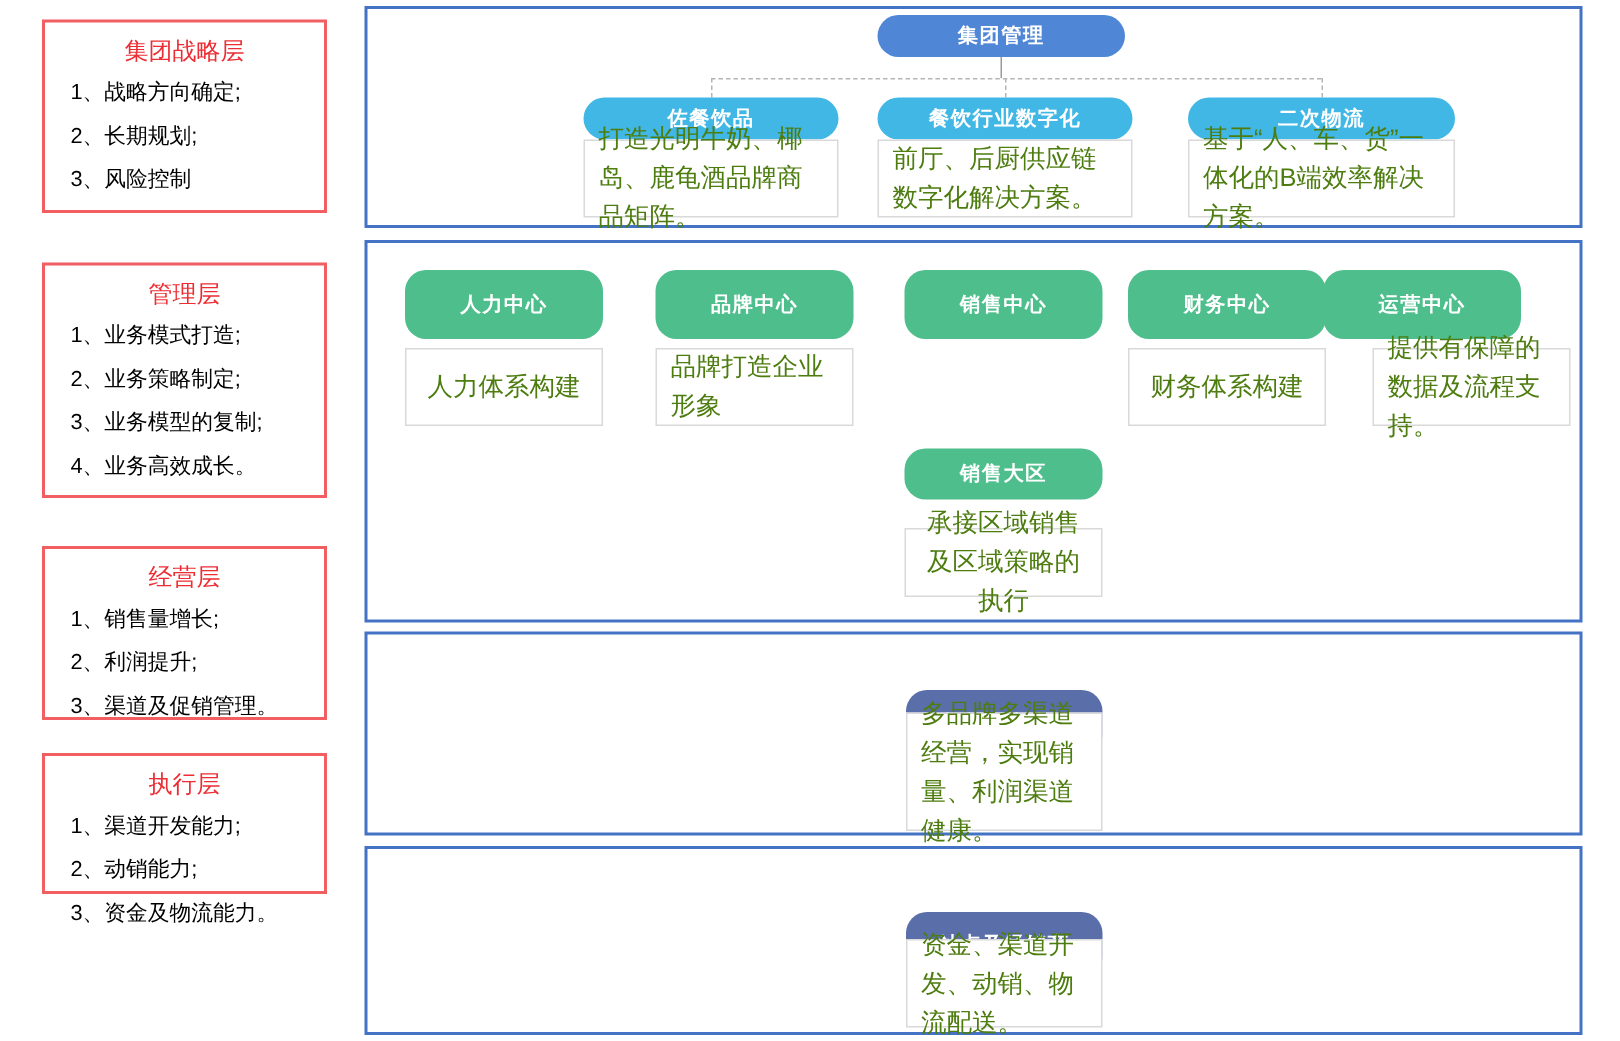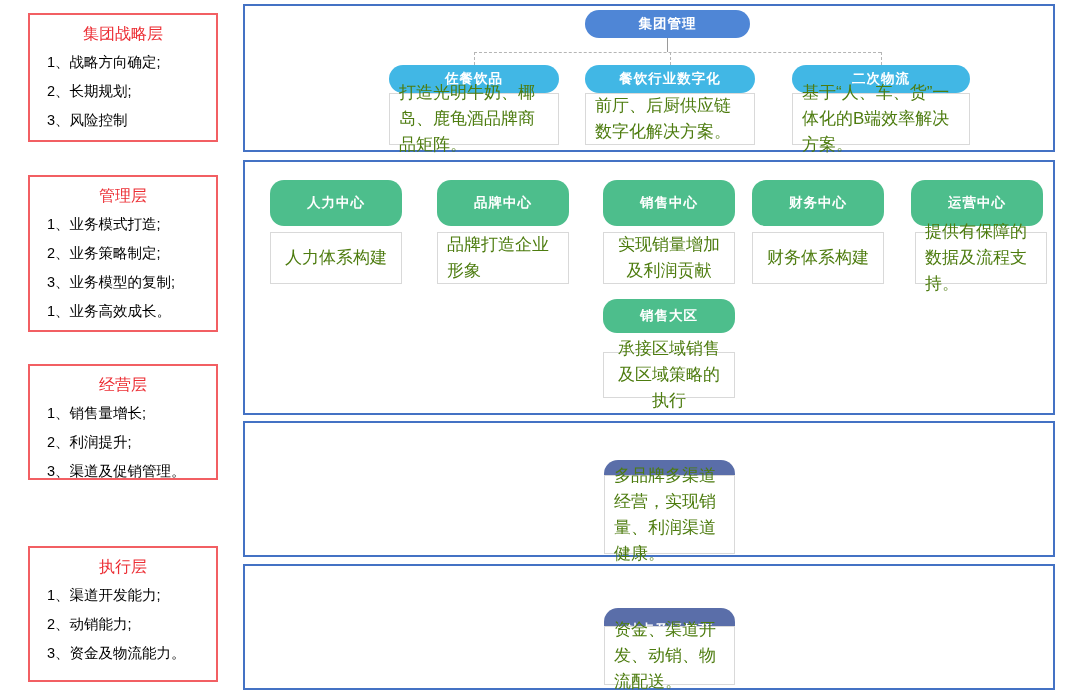--- a/index.html
+++ b/index.html
@@ -57,31 +57,31 @@
     <div class="panel-item">1、战略方向确定;</div>
     <div class="panel-item">2、长期规划;</div>
     <div class="panel-item">3、风险控制</div>
   </div>
 
   <div class="panel" style="top:175px;height:157px">
     <div class="panel-title">管理层</div>
     <div class="panel-item">1、业务模式打造;</div>
     <div class="panel-item">2、业务策略制定;</div>
     <div class="panel-item">3、业务模型的复制;</div>
-    <div class="panel-item">1、业务高效成长。</div>
+    <div class="panel-item">4、业务高效成长。</div>
   </div>
 
   <div class="panel" style="top:364px;height:116px">
     <div class="panel-title">经营层</div>
     <div class="panel-item">1、销售量增长;</div>
     <div class="panel-item">2、利润提升;</div>
     <div class="panel-item">3、渠道及促销管理。</div>
   </div>
 
-  <div class="panel" style="top:546px;height:136px">
+  <div class="panel" style="top:502px;height:94px">
     <div class="panel-title">执行层</div>
     <div class="panel-item">1、渠道开发能力;</div>
     <div class="panel-item">2、动销能力;</div>
     <div class="panel-item">3、资金及物流能力。</div>
   </div>
 
   <div class="container" style="top:4px;height:148px">
     <div class="hdr root" style="left:340px;top:4px;width:165px;height:28px">集团管理</div>
 
     <div class="conn-v solid" style="left:422px;top:32px;height:14px"></div>
@@ -101,26 +101,25 @@
   </div>
 
   <div class="container" style="top:160px;height:255px">
     <div class="hdr center" style="left:25px;top:18px;width:132px;height:46px">人力中心</div>
     <div class="desc c" style="left:25px;top:70px;width:132px;height:52px">人力体系构建</div>
 
     <div class="hdr center" style="left:192px;top:18px;width:132px;height:46px">品牌中心</div>
     <div class="desc l" style="left:192px;top:70px;width:132px;height:52px">品牌打造企业形象</div>
 
     <div class="hdr center" style="left:358px;top:18px;width:132px;height:46px">销售中心</div>
-    <div class="desc c" style="left:358px;top:70px;width:132px;height:52px">实现销量增加及利润贡献</div>
 
     <div class="hdr center" style="left:507px;top:18px;width:132px;height:46px">财务中心</div>
     <div class="desc c" style="left:507px;top:70px;width:132px;height:52px">财务体系构建</div>
 
-    <div class="hdr center" style="left:666px;top:18px;width:132px;height:46px">运营中心</div>
+    <div class="hdr center" style="left:637px;top:18px;width:132px;height:46px">运营中心</div>
     <div class="desc l" style="left:670px;top:70px;width:132px;height:52px">提供有保障的数据及流程支持。</div>
 
     <div class="hdr center" style="left:358px;top:137px;width:132px;height:34px">销售大区</div>
     <div class="desc c" style="left:358px;top:190px;width:132px;height:46px">承接区域销售及区域策略的执行</div>
   </div>
 
   <div class="container" style="top:421px;height:136px">
     <div class="hdr branch" style="left:359px;top:5px;width:131px;height:44px">分公司/办事处</div>
     <div class="desc l" style="left:359px;top:52px;width:131px;height:79px">多品牌多渠道经营，实现销量、利润渠道健康。</div>
   </div>

